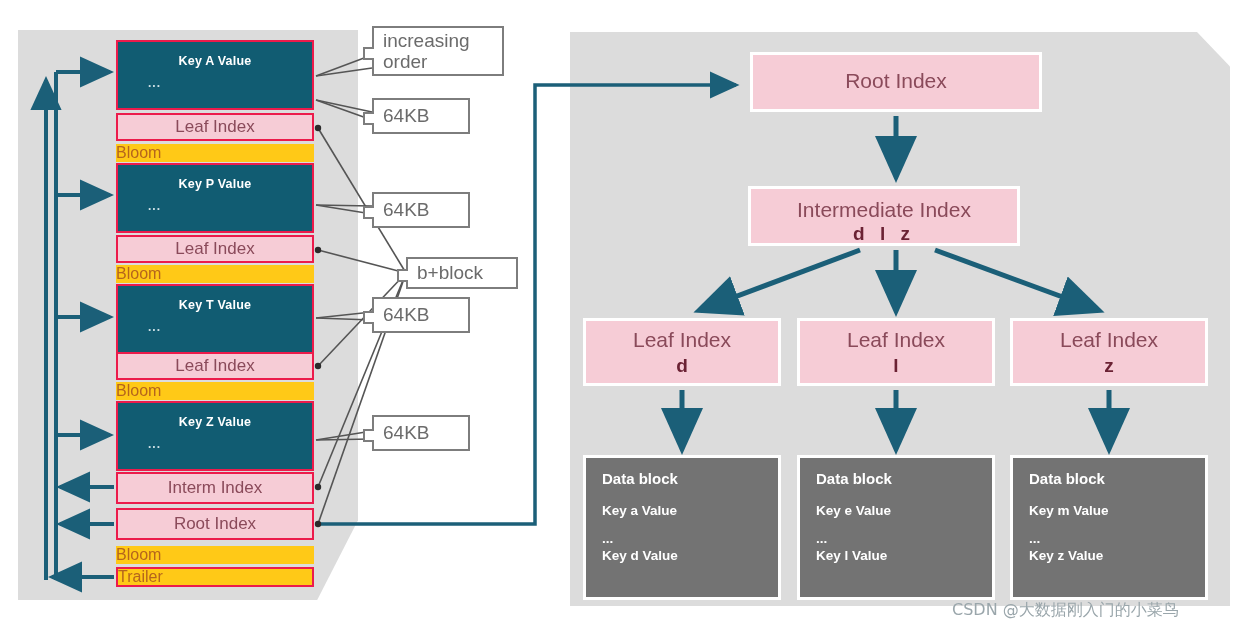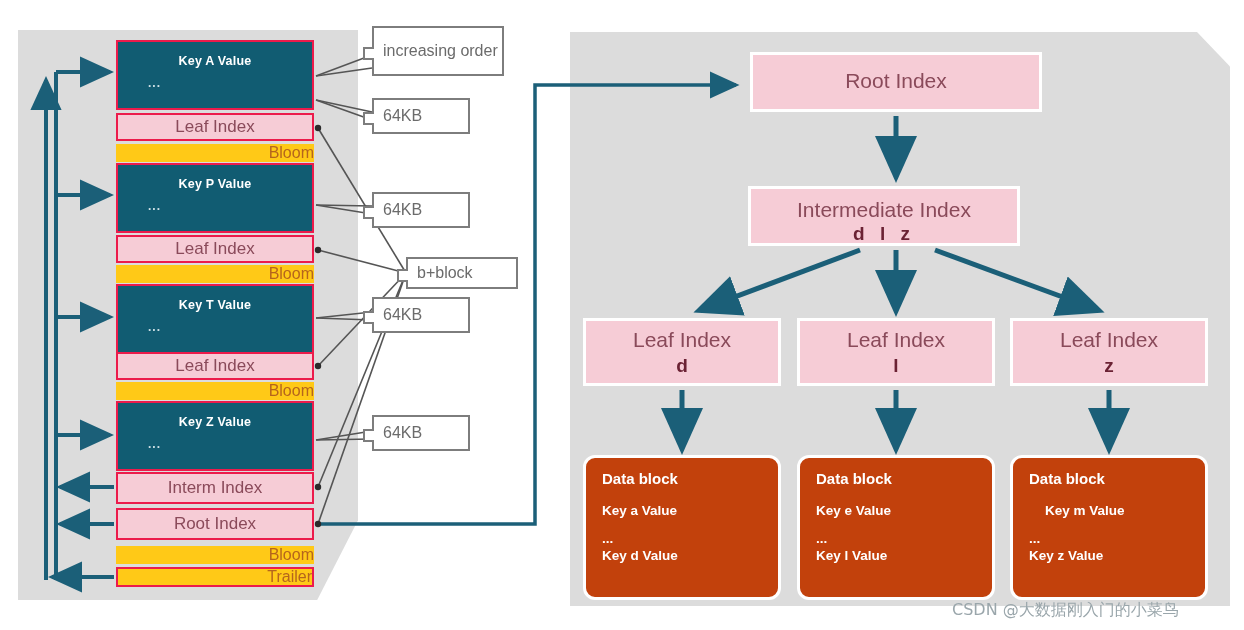--- a/index.html
+++ b/index.html
@@ -22,35 +22,35 @@
   .row.yellow.bordered{border:2.5px solid #ec1b4b;}
 
   .row .kv{position:absolute;left:0;right:0;top:12px;text-align:center;
     color:#ffffff;font-size:12.5px;font-weight:bold;letter-spacing:.2px;}
   .row .dots{position:absolute;left:30px;top:34px;color:#cfe0e6;
     font-size:12px;font-weight:bold;letter-spacing:1px;}
   .row .plabel{position:absolute;left:0;right:0;top:50%;
     transform:translateY(-50%);text-align:center;color:#8a4a5a;
     font-size:17px;font-weight:400;}
   .row .ylabel{position:absolute;left:0;right:0;top:50%;
-    transform:translateY(-52%);text-align:right;color:#b5651d;
+    transform:translateY(-52%);text-align:left;color:#b5651d;
     font-size:16px;font-weight:400;}
 
   
   .callout{position:absolute;background:#ffffff;border:2px solid #7d7d7d;
     box-sizing:border-box;color:#6b6b6b;display:flex;align-items:center;
-    padding-left:9px;font-size:16px;line-height:1.12;}
+    padding-left:9px;font-size:19px;line-height:1.12;}
   .callout .tail{position:absolute;left:-11px;width:11px;height:13px;
     background:#ffffff;border:2px solid #7d7d7d;border-right:none;
     box-sizing:border-box;}
 
   
   .rbox{position:absolute;box-sizing:border-box;border:3px solid #ffffff;}
   .rbox.pink{background:#f6ccd6;}
-  .rbox.teal{background:#c2410c;border-radius:12px;}
+  .rbox.teal{background:#737373;}
   .rbox .t1{position:absolute;left:0;right:0;top:9px;text-align:center;
     color:#8a4a5a;font-size:21px;}
   .rbox .t2{position:absolute;left:0;right:0;top:34px;text-align:center;
     color:#6b2234;font-size:19px;font-weight:bold;letter-spacing:5px;}
   .rbox .dtitle{position:absolute;left:16px;top:12px;color:#fff;
     font-size:15px;font-weight:bold;}
   .rbox .dline{position:absolute;left:16px;color:#fff;font-size:13.5px;
     font-weight:bold;}
 
   
@@ -234,20 +234,20 @@
         <div class="dline" style="top: 90px; text-align: right;">Key d Value</div>
       </div>
       <div class="rbox teal" style="left: 797px; top: 455px; width: 198px; height: 145px;">
         <div class="dtitle" style="top: 12px;">Data block</div>
         <div class="dline" style="top: 45px;">Key e Value</div>
         <div class="dline" style="top: 73px;">...</div>
         <div class="dline" style="top: 90px;">Key l Value</div>
       </div>
       <div class="rbox teal" style="left: 1010px; top: 455px; width: 198px; height: 145px;">
         <div class="dtitle" style="top: 12px;">Data block</div>
-        <div class="dline" style="top: 45px; margin-left: 16px;">Key m Value</div>
+        <div class="dline" style="top: 45px;">Key m Value</div>
         <div class="dline" style="top: 73px;">...</div>
         <div class="dline" style="top: 90px;">Key z Value</div>
       </div>
     </div>
 
   <div id="watermark">CSDN @大数据刚入门的小菜鸟</div>
 </div>
 
 </body></html>

